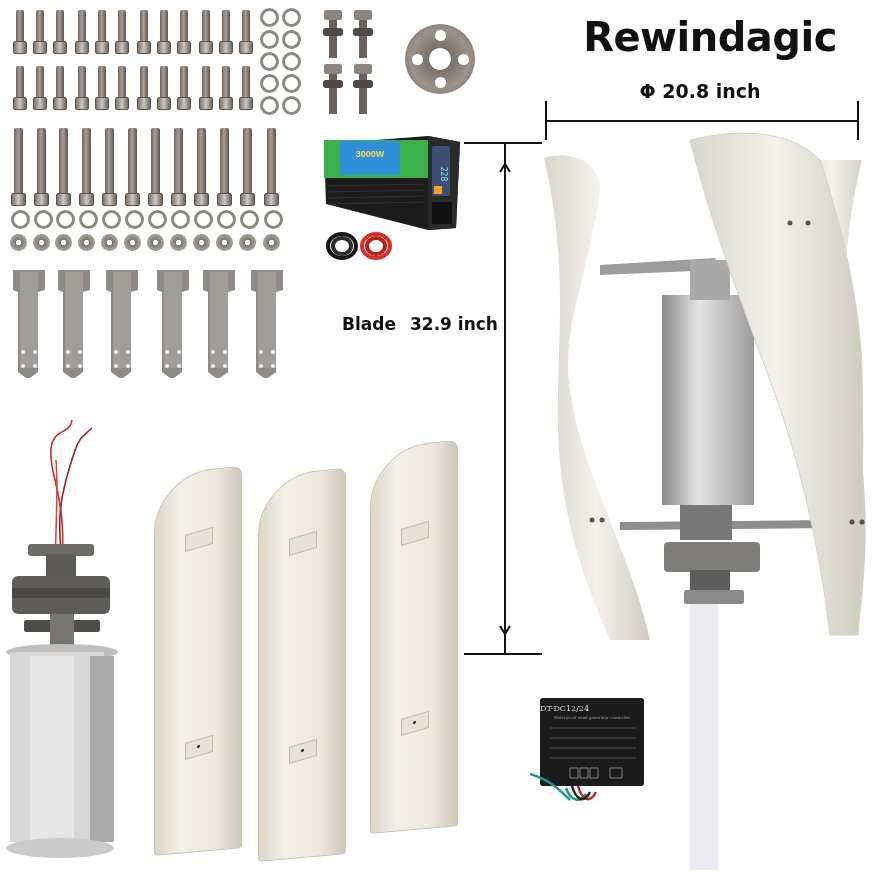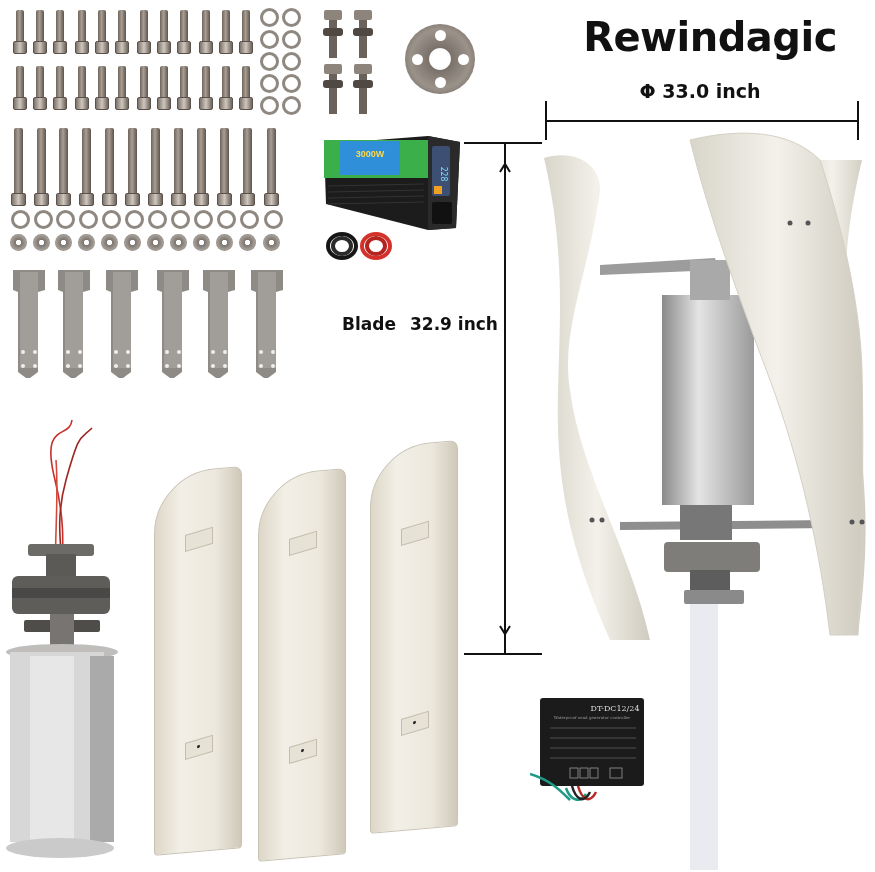--- a/index.html
+++ b/index.html
@@ -10,31 +10,31 @@
   .blade-lbl{left:342px;top:314px;font-family:"DejaVu Sans",sans-serif;font-weight:bold;font-size:17px;color:#111;white-space:nowrap;}
   .blade-lbl span+span{margin-left:14px;}
   .bolt{position:absolute;background:linear-gradient(90deg,#6e645c,#a99e94 45%,#5d544d);border-radius:2px;}
   .bolt .head{position:absolute;left:-3px;bottom:-2px;right:-3px;height:11px;background:linear-gradient(90deg,#7d736a,#cfc7bf 50%,#6d645c);border:1px solid #5a524b;border-radius:2px;}
   .ring{position:absolute;width:13px;height:13px;border:3px solid #8f8881;border-radius:50%;background:#fff;}
   .flatwasher{position:absolute;width:17px;height:17px;border-radius:50%;background:radial-gradient(circle,#fff 0 22%,#7c7570 24%,#a39c95 60%,#6b645e 100%);}
   .flange{left:405px;top:24px;width:70px;height:70px;border-radius:50%;background:radial-gradient(circle,#fff 0 21%,#7a716a 23%,#9b928a 60%,#5d5650 100%);}
   .flange i{position:absolute;width:11px;height:11px;border-radius:50%;background:#fff;}
   .inverter{left:320px;top:130px;width:140px;height:100px;}
   .controller{left:540px;top:698px;width:104px;height:88px;background:#1b1b1b;border-radius:3px;color:#bbb;font-family:"DejaVu Serif",serif;}
-  .controller .t{position:absolute;top:6px;left:0;right:0;text-align:center;font-size:8px;color:#ddd;padding-left:46px;}
+  .controller .t{position:absolute;top:6px;left:0;right:0;font-size:8px;color:#ddd;}
   .controller .st{position:absolute;top:17px;left:0;right:0;text-align:center;font-size:4px;color:#999;}
   .flatblade{position:absolute;width:86px;background:linear-gradient(90deg,#ddd7c8,#f2efe6 30%,#ece8dd 70%,#cfc9ba);border:1px solid #c9c3b5;}
   .tab{position:absolute;width:26px;height:15px;background:#e7e2d6;border:1px solid #c3bdaf;transform:skewY(-12deg);}
   .tab .hole{position:absolute;left:11px;top:5px;width:3px;height:3px;border-radius:50%;background:#222;}
 </style>
 </head>
 <body>
 
 <div class="abs brand">Rewindagic</div>
-<div class="abs dia">Φ 33.0 inch</div>
+<div class="abs dia">Φ 20.8 inch</div>
 <div class="abs blade-lbl">
   <span>Blade</span><span>32.9 inch</span>
 </div>
 
 <svg class="abs" style="left:0;top:0" width="875" height="872">
   <g stroke="#111" stroke-width="2" fill="none">
     <line x1="546" y1="101" x2="546" y2="140"></line>
     <line x1="858" y1="101" x2="858" y2="140"></line>
     <line x1="546" y1="121" x2="858" y2="121"></line>
     <line x1="464" y1="143" x2="542" y2="143"></line>

